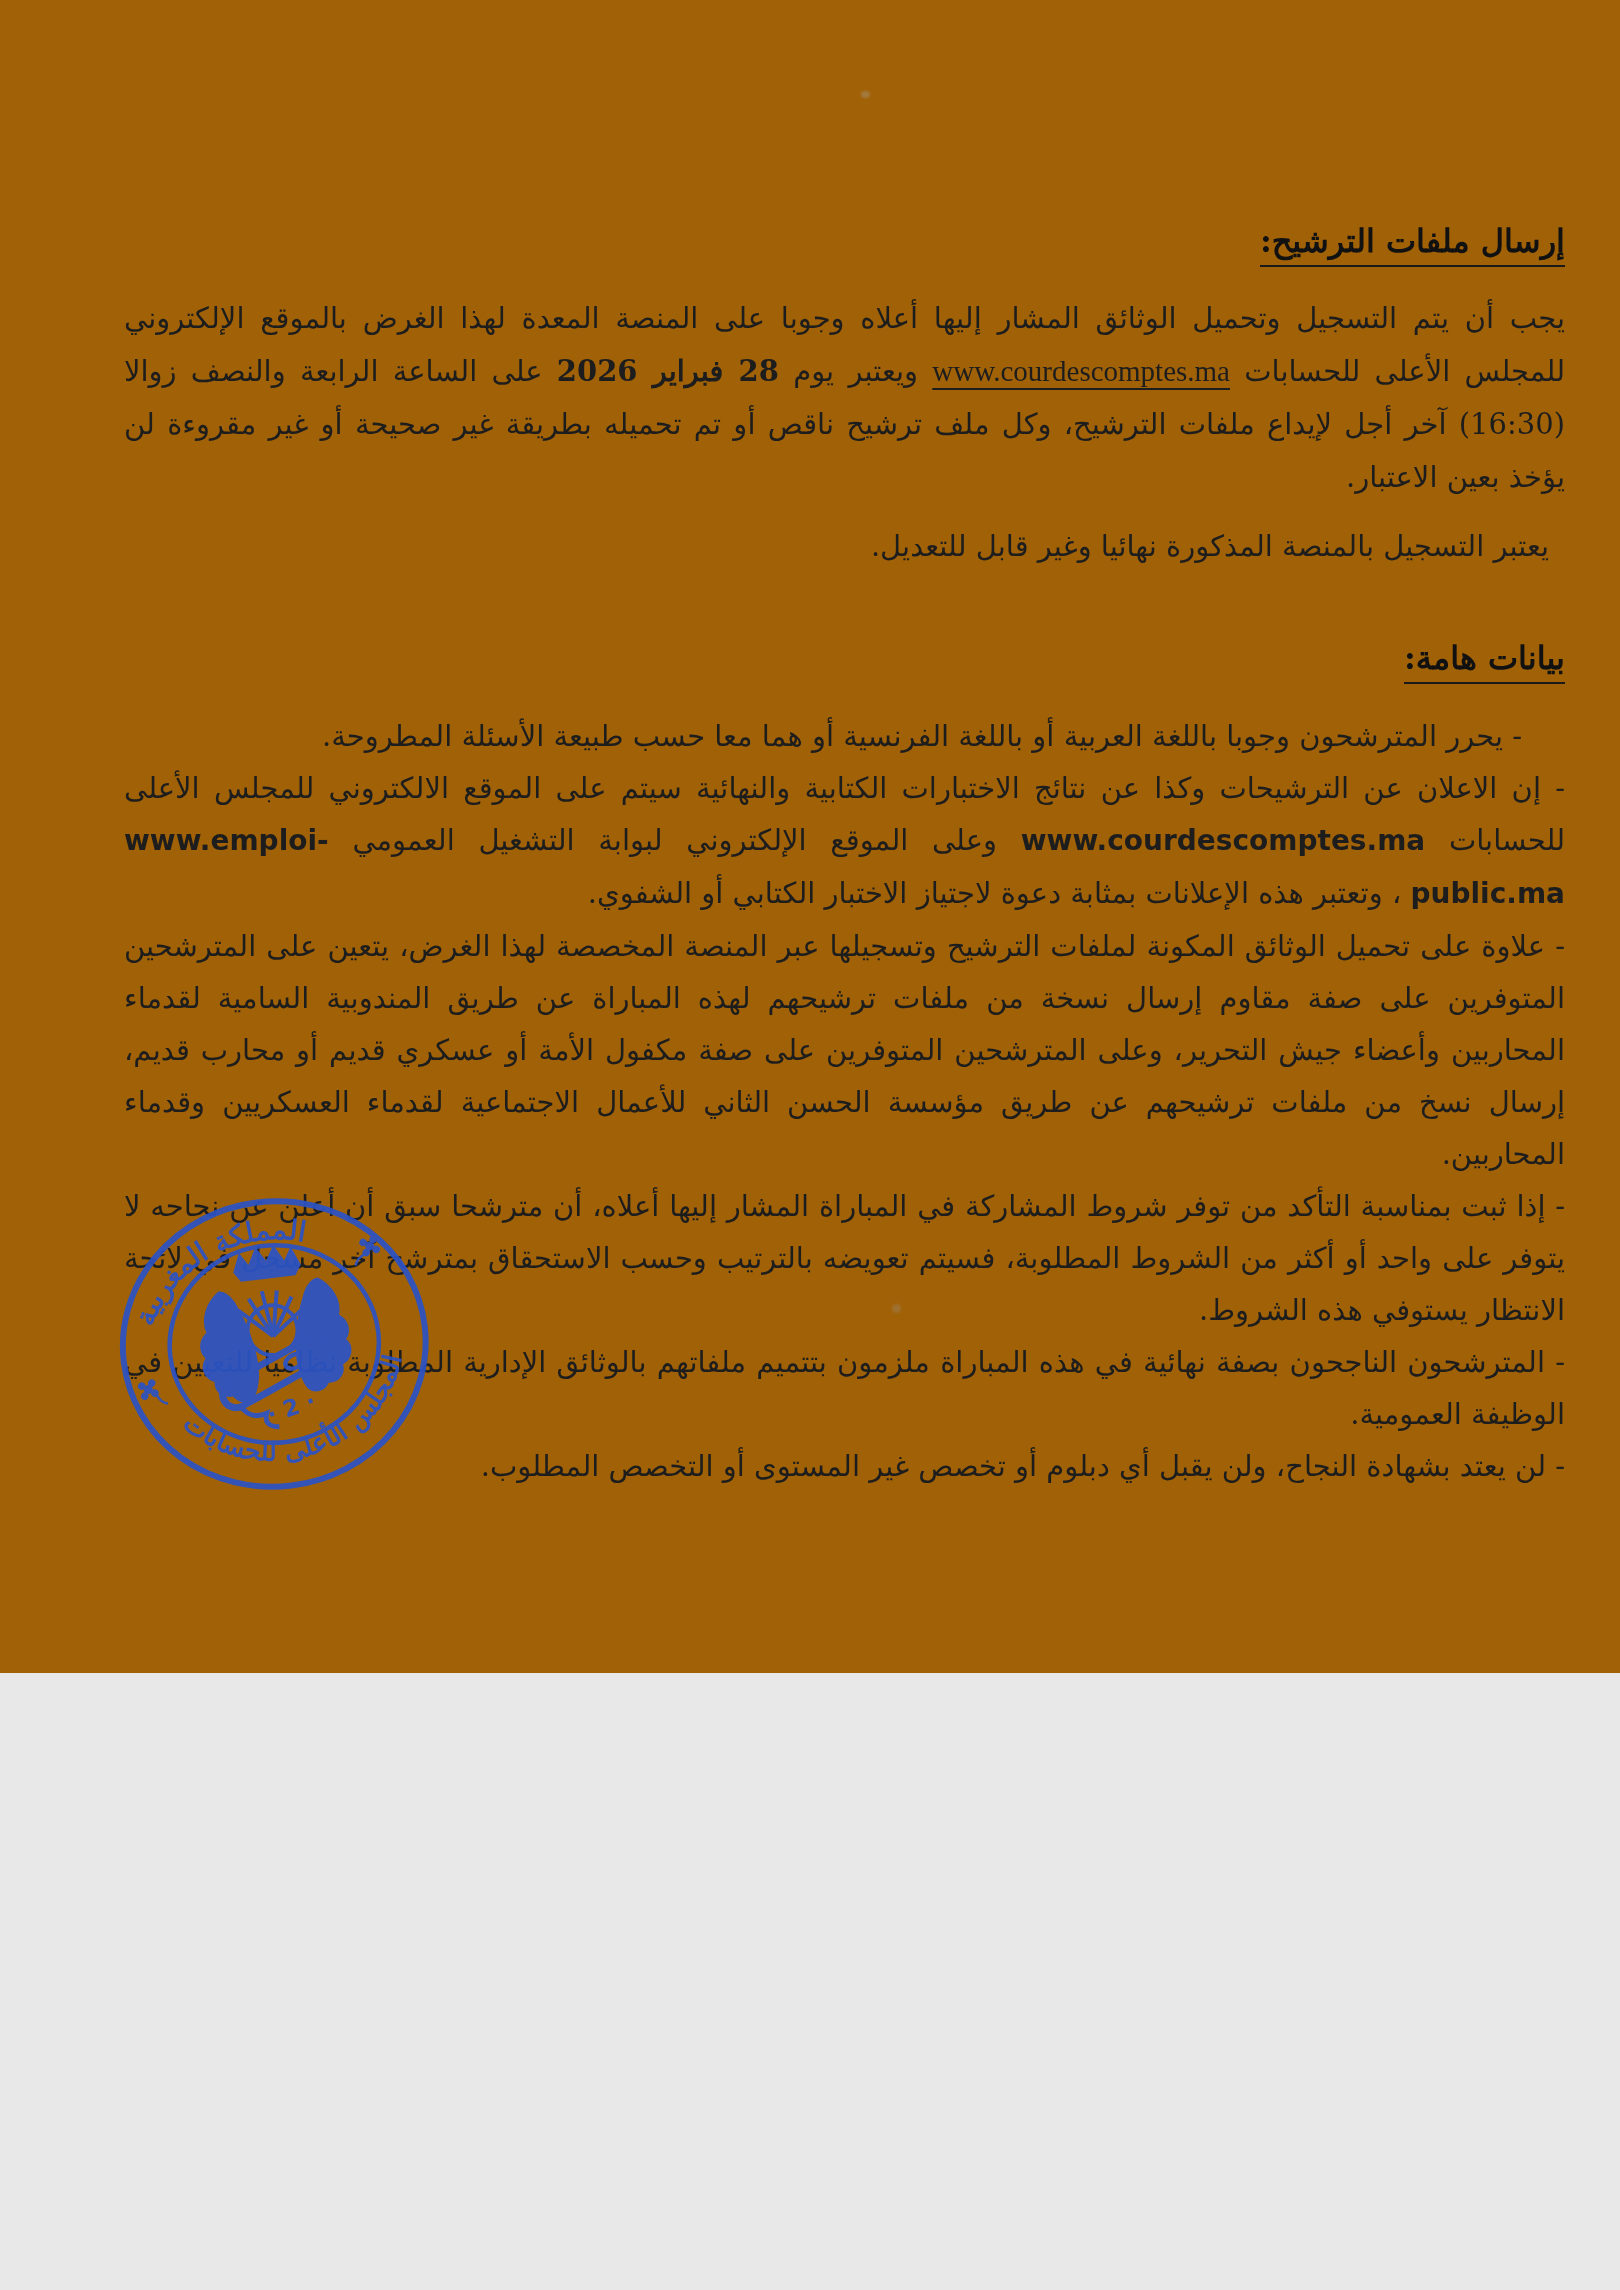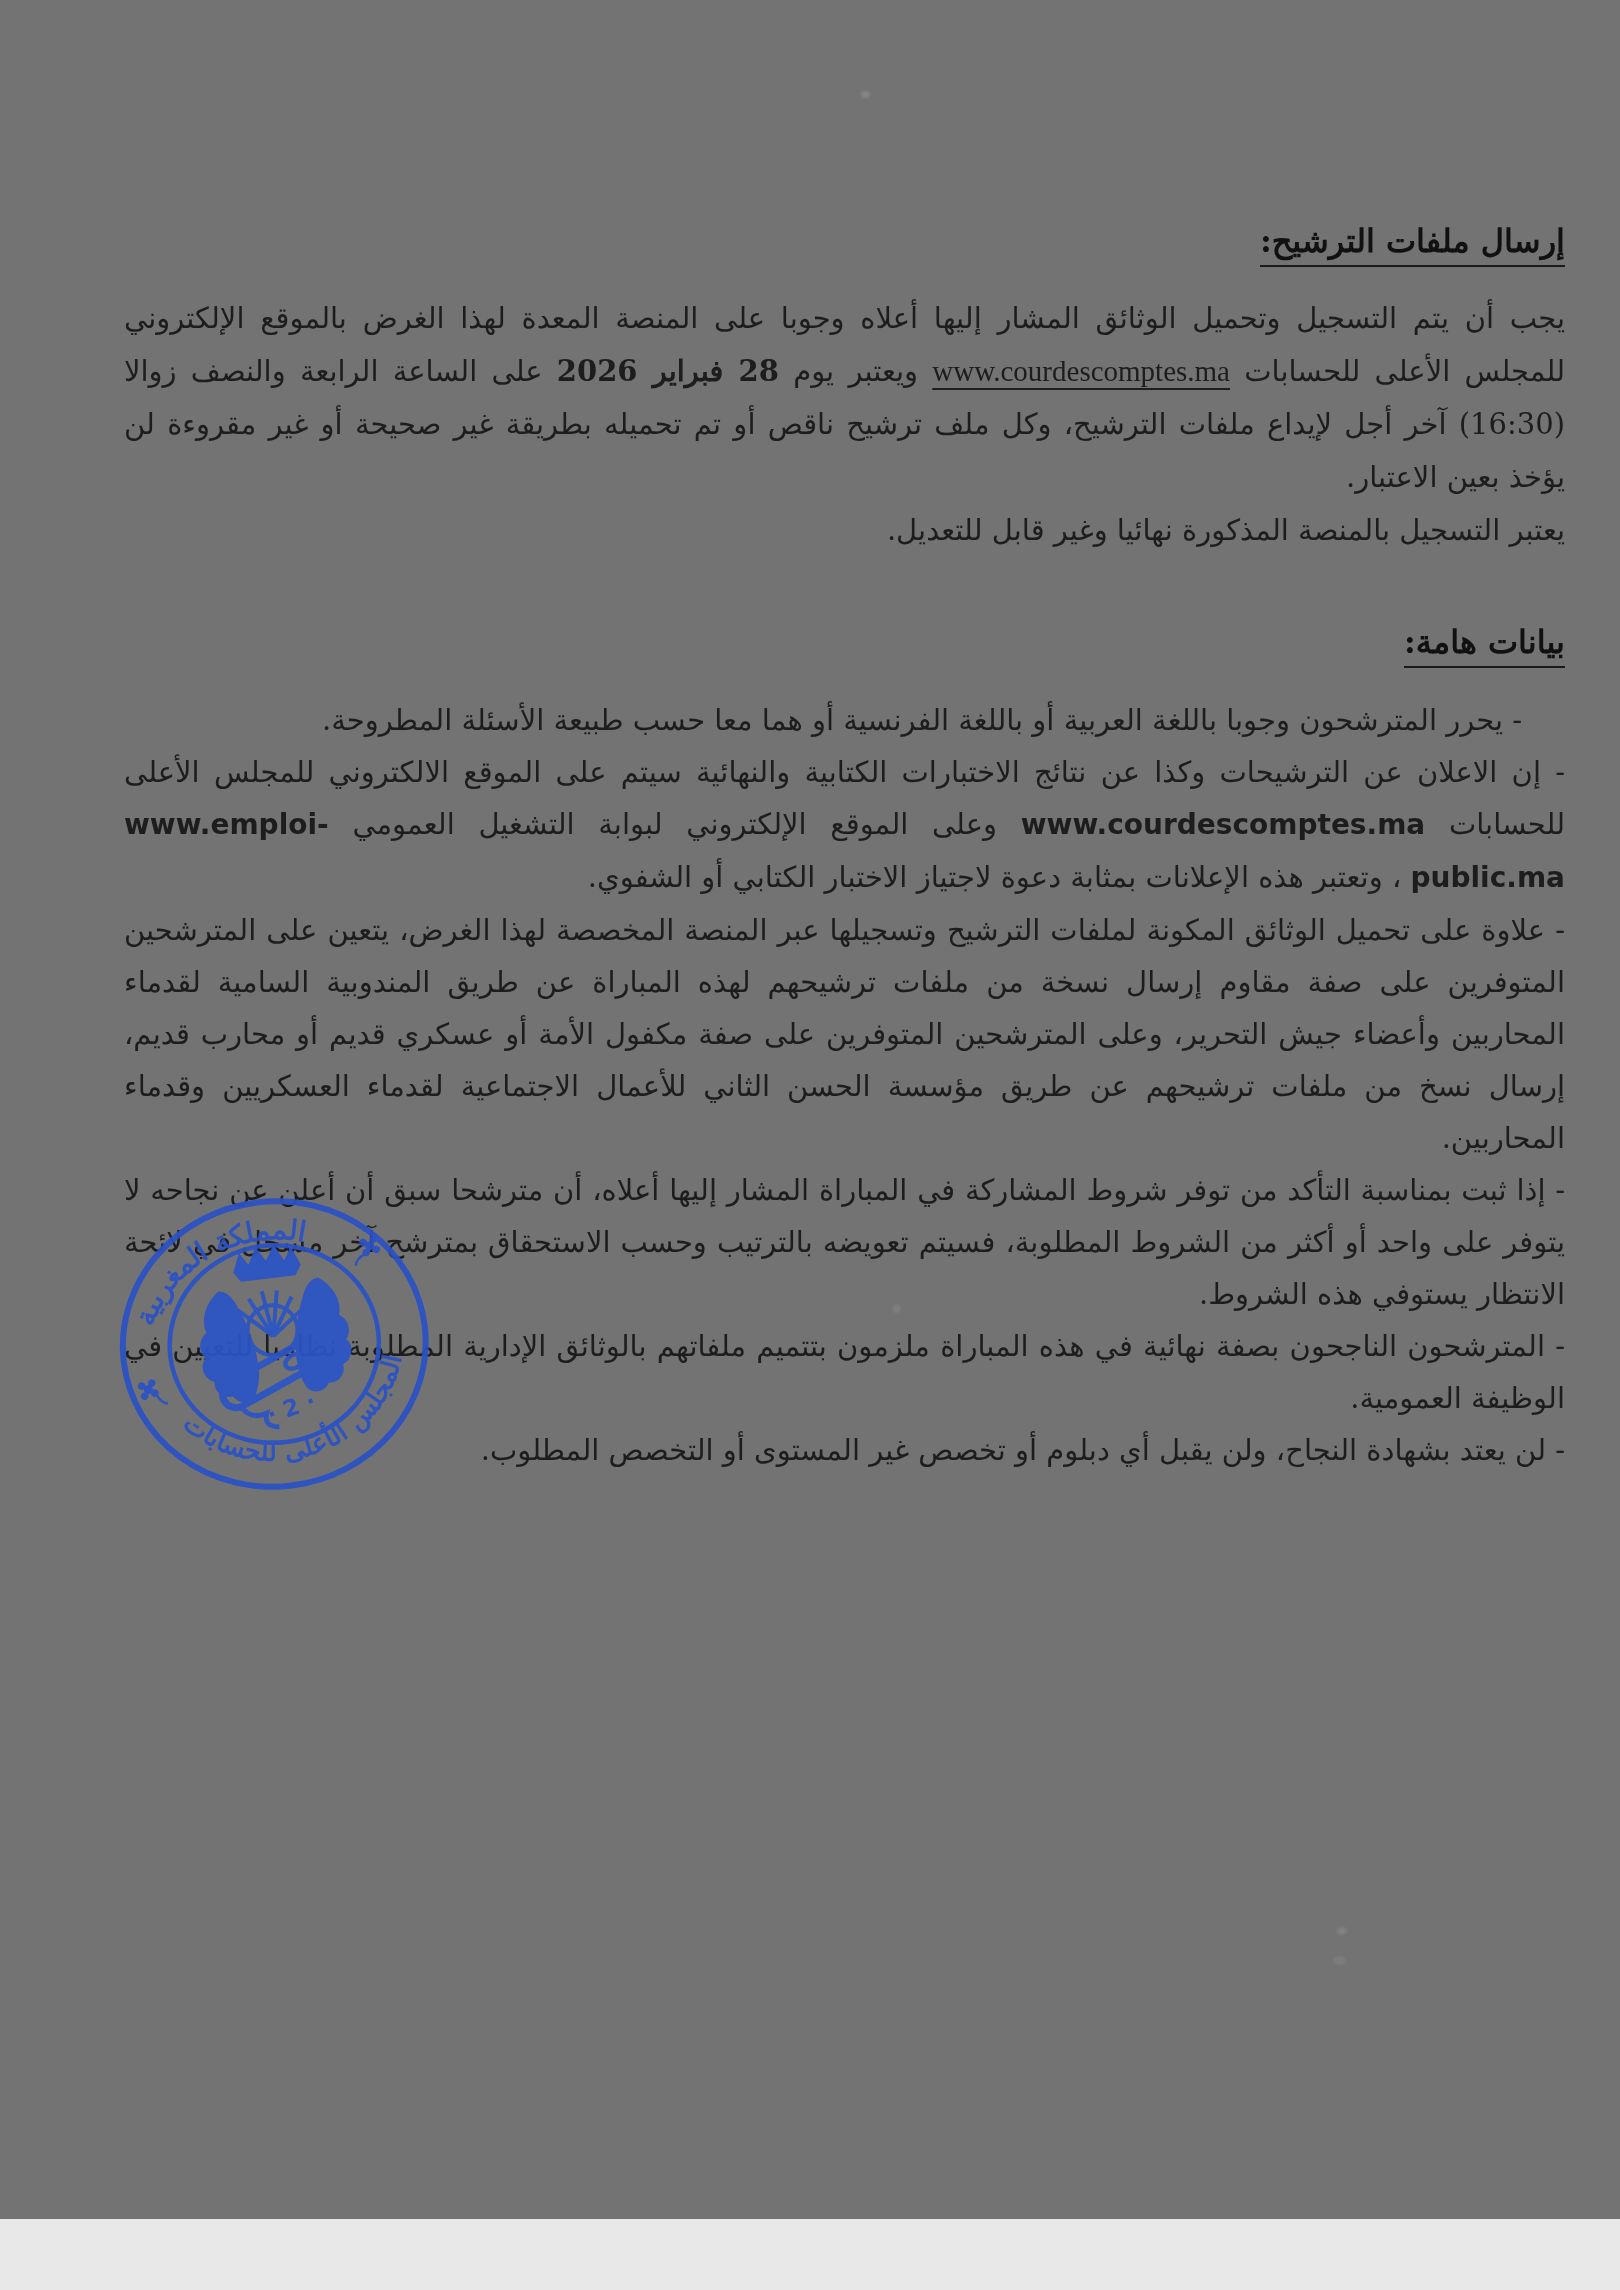--- a/index.html
+++ b/index.html
@@ -1,19 +1,19 @@
 <!DOCTYPE html>
 <html lang="ar" dir="rtl"><head>
 <meta charset="utf-8">
 <style>
   html,body{margin:0;padding:0;background:#e8e8e8;}
   .page{
     position:relative;
-    width:1620px;height:2219px;
-    background:#737373;
+    width:1620px;height:1673px;
+    background:#a16207;
     overflow:hidden;
     font-family:"DejaVu Serif","Liberation Serif",serif;
     color:#1d1d1d;
   }
   .content{
     position:absolute;
     top:222px;
     right:55px;
     width:1441px;
     direction:rtl;
@@ -33,21 +33,21 @@
   .para{
     font-size:29px;
     line-height:53px;
     margin:0;
     text-align:justify;
     text-justify:inter-word;
   }
   .para-tail{
     font-size:29px;
     line-height:53px;
-    margin:0;
+    margin:16px;
     text-align:right;
   }
   .h2-gap{margin-top:66px;}
   .bullet{
     font-size:29px;
     line-height:52px;
     margin:0;
     text-align:justify;
     text-justify:inter-word;
   }

